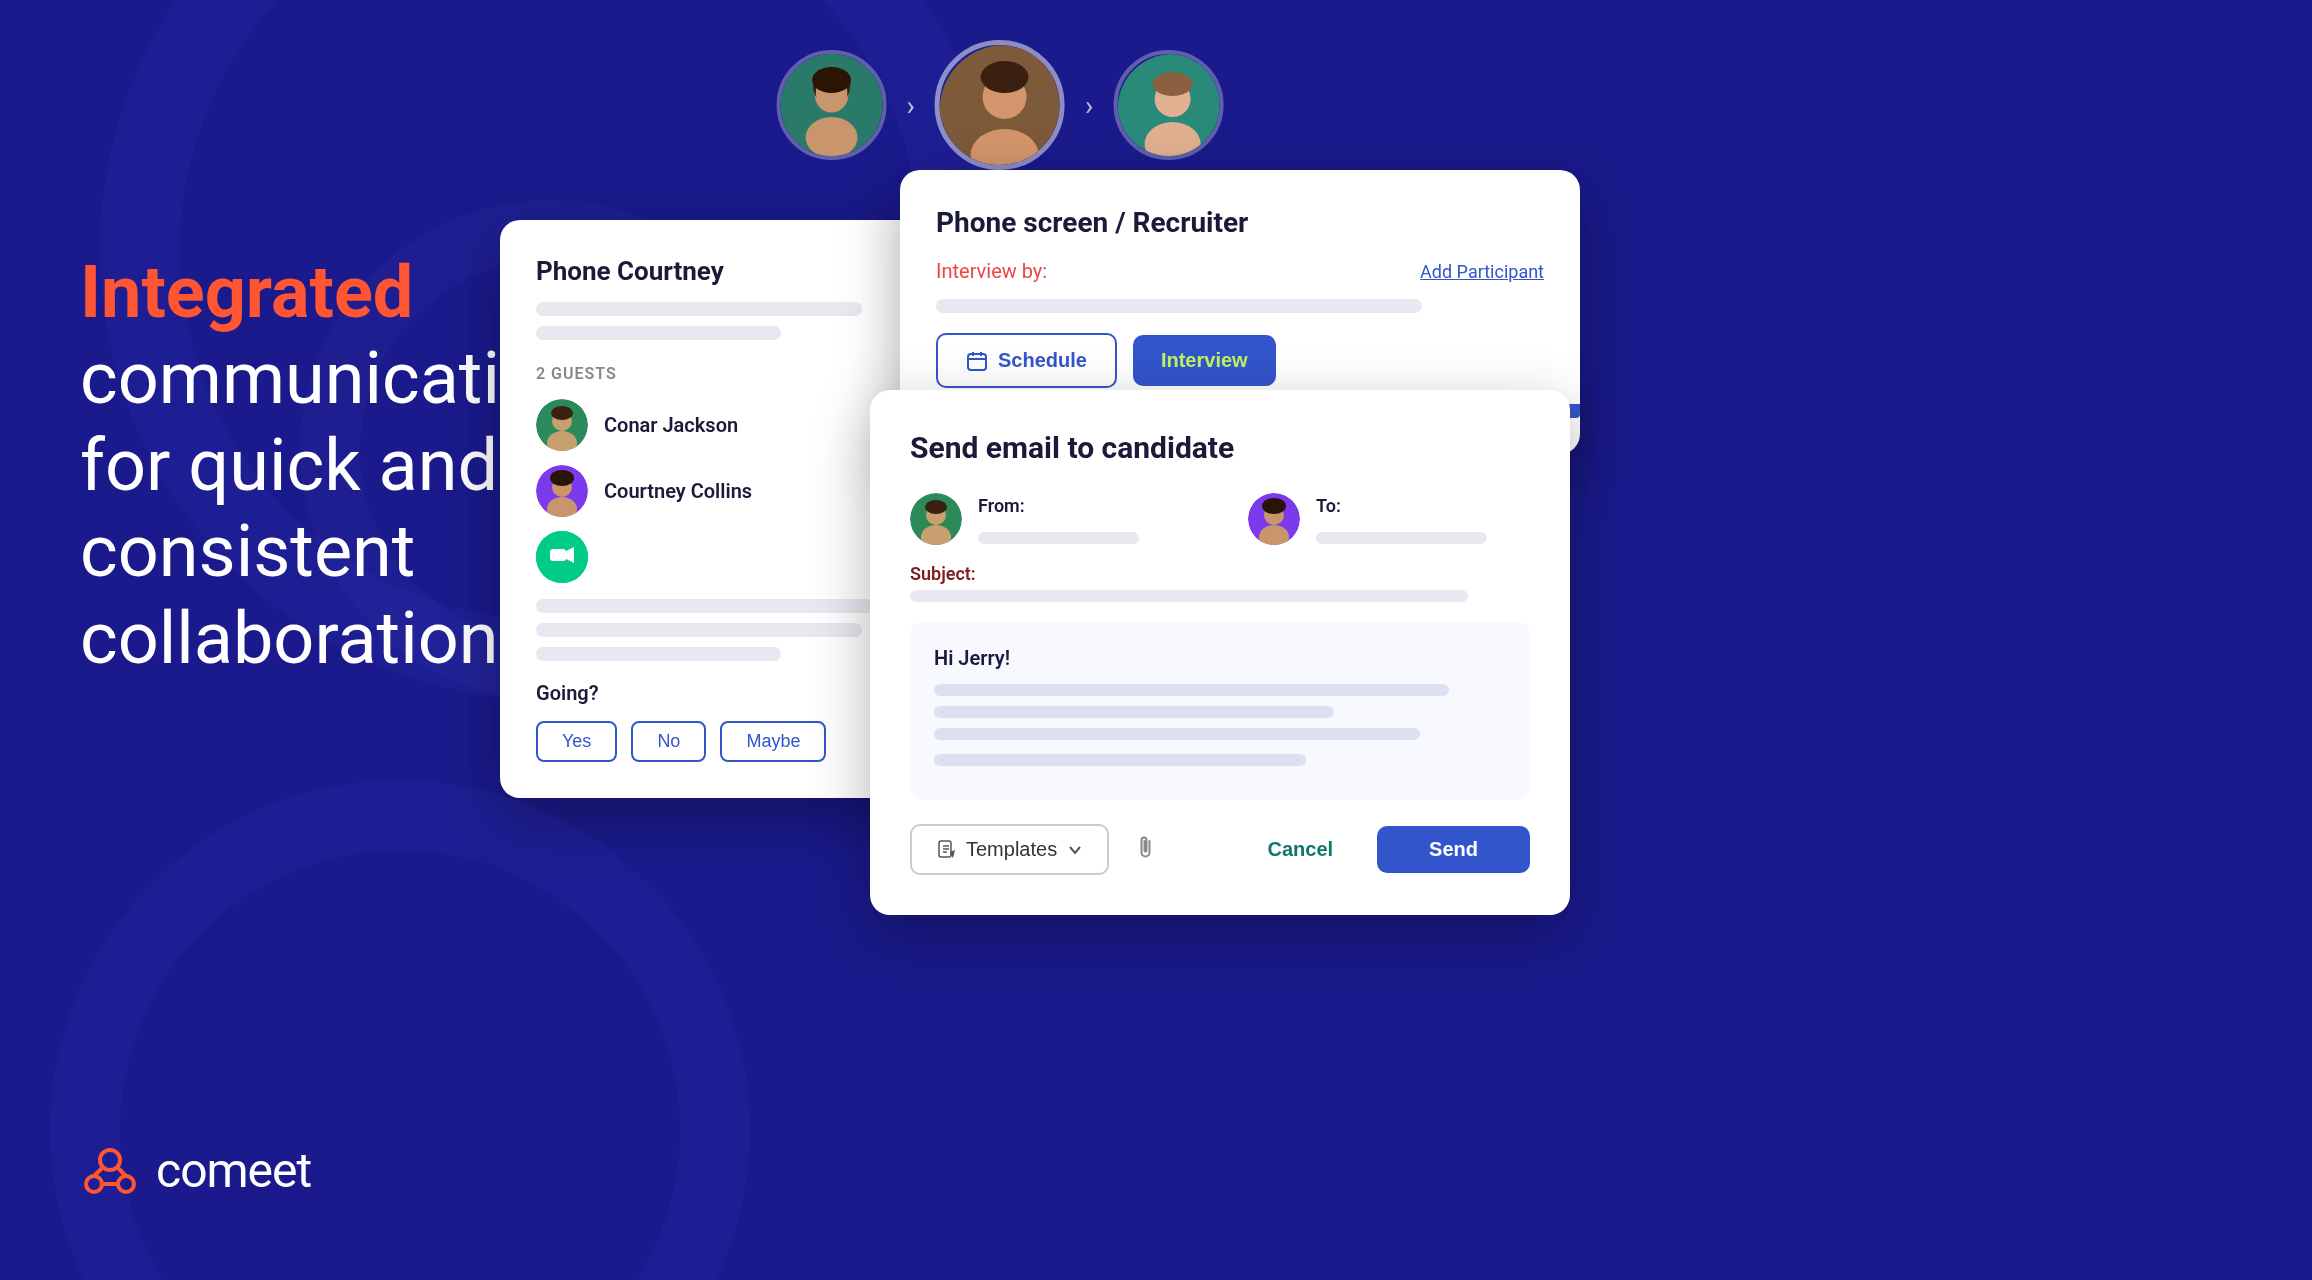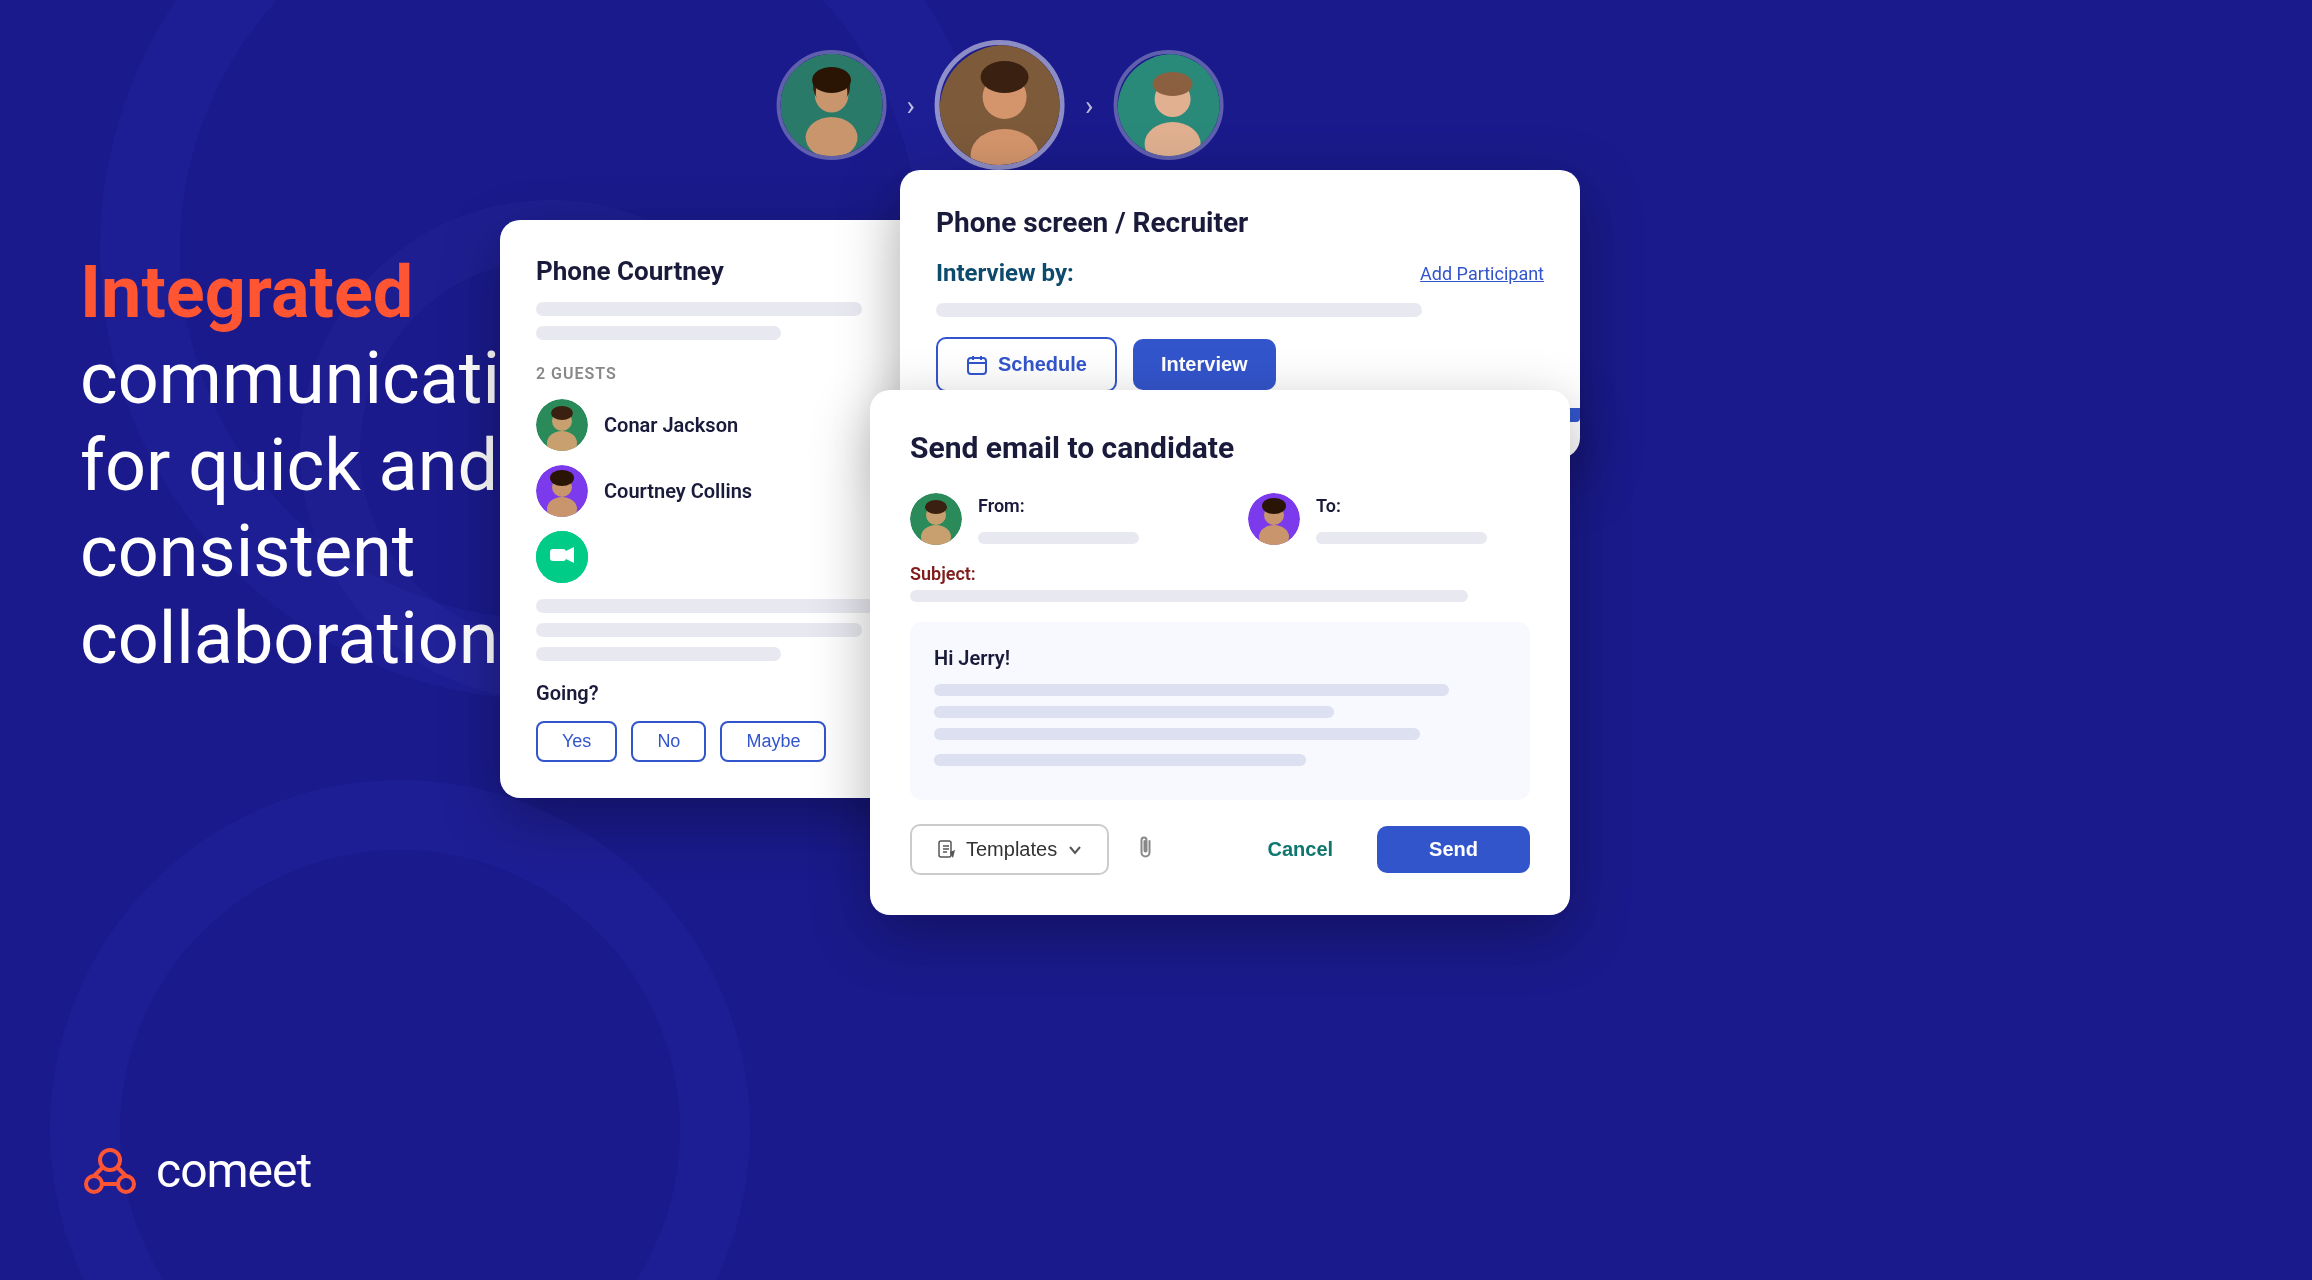--- a/index.html
+++ b/index.html
@@ -195,23 +195,23 @@
       color: #1a1a3a;
       margin-bottom: 20px;
     }
     .interview-by-row {
       display: flex;
       align-items: center;
       justify-content: space-between;
       margin-bottom: 16px;
     }
     .interview-by-label {
-      font-size: 24px;
-      font-weight: 700;
-      color: #0c4a6e;
+      font-size: 20px;
+      font-weight: 400;
+      color: #ef4444;
     }
     .add-participant-link {
       font-size: 18px;
       color: #3355cc;
       text-decoration: underline;
       cursor: pointer;
     }
     .recruiter-actions {
       display: flex;
       gap: 16px;
@@ -229,21 +229,21 @@
       color: #3355cc;
       font-size: 20px;
       font-weight: 600;
       cursor: pointer;
     }
     .btn-interview {
       padding: 14px 28px;
       border: none;
       border-radius: 10px;
       background: #3355cc;
-      color: #ffffff;
+      color: #bef264;
       font-size: 20px;
       font-weight: 600;
       cursor: pointer;
     }
     .blue-bar {
       height: 14px;
       background: #3355cc;
       border-radius: 0 0 4px 4px;
       margin-top: 16px;
       margin-left: -36px;

